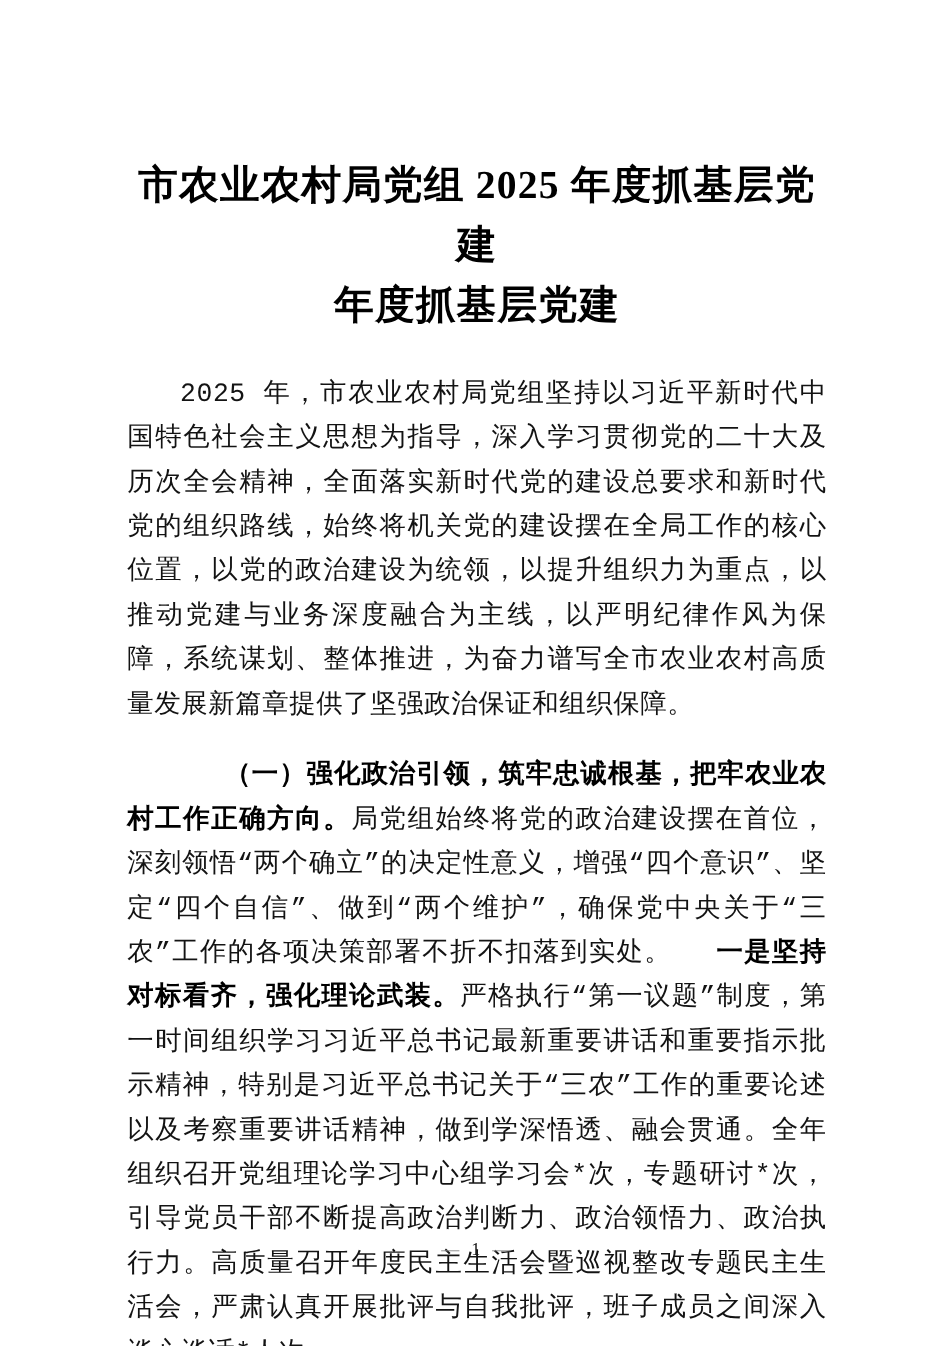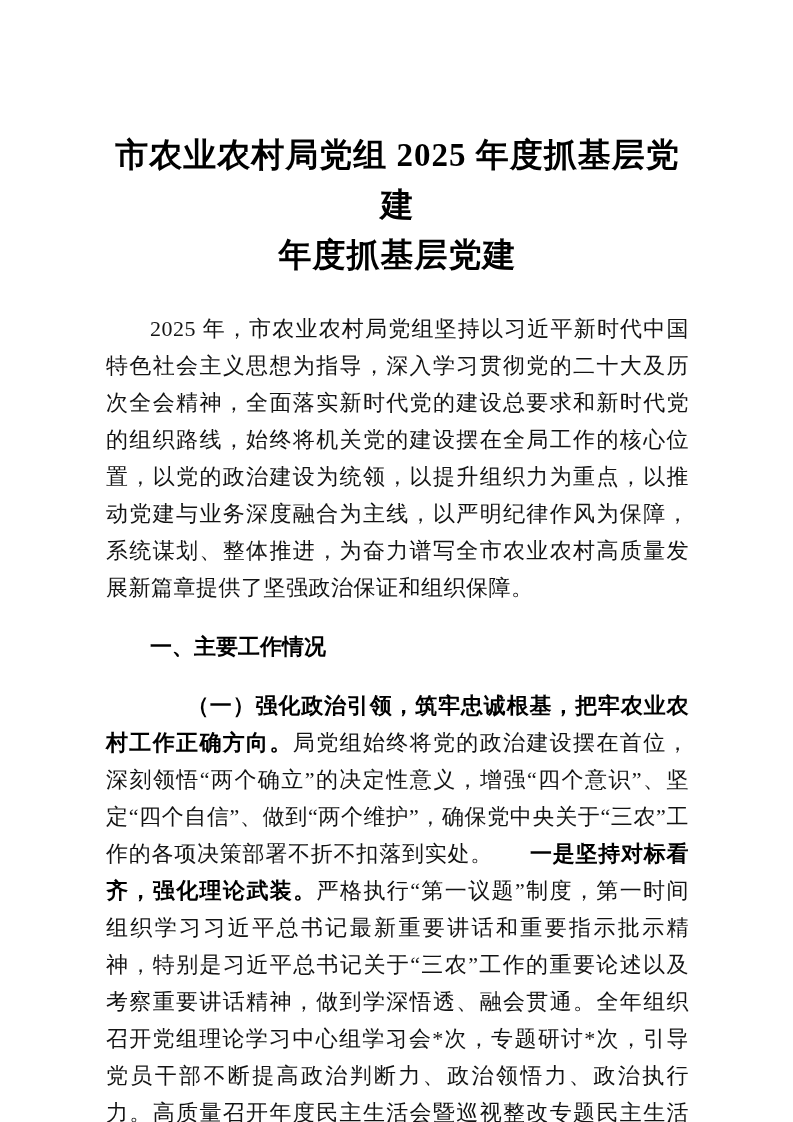--- a/index.html
+++ b/index.html
@@ -25,21 +25,21 @@
   .doc-title {
     font-family: "Liberation Serif", serif;
     font-weight: bold;
     font-size: 33px;
     line-height: 50px;
     text-align: center;
     color: #000000;
     letter-spacing: 1px;
   }
   .para {
-    font-family: Liberation Serif, serif;
+    font-family: Liberation Mono, monospace;
     font-size: 22px;
     line-height: 37px;
     text-align: justify;
     text-indent: 2em;
     color: #131313;
     letter-spacing: 0.5px;
   }
   .intro {
     margin-top: 30px;
   }
@@ -81,21 +81,20 @@
 <div class="page">
   <div class="content">
 
     <h1 class="doc-title">
       <div>市农业农村局党组 2025 年度抓基层党建</div>
       <div>年度抓基层党建</div>
     </h1>
 
     <p class="para intro">2025 年，市农业农村局党组坚持以习近平新时代中国特色社会主义思想为指导，深入学习贯彻党的二十大及历次全会精神，全面落实新时代党的建设总要求和新时代党的组织路线，始终将机关党的建设摆在全局工作的核心位置，以党的政治建设为统领，以提升组织力为重点，以推动党建与业务深度融合为主线，以严明纪律作风为保障，系统谋划、整体推进，为奋力谱写全市农业农村高质量发展新篇章提供了坚强政治保证和组织保障。</p>
 
-    <div class="section-heading">一、主要工作情况</div>
 
     <p class="para"><span class="run-bold">（一）强化政治引领，筑牢忠诚根基，把牢农业农村工作正确方向。</span><span>局党组始终将党的政治建设摆在首位，深刻领悟“两个确立”的决定性意义，增强“四个意识”、坚定“四个自信”、做到“两个维护”，确保党中央关于“三农”工作的各项决策部署不折不扣落到实处。</span><span class="run-bold">一是坚持对标看齐，强化理论武装。</span><span>严格执行“第一议题”制度，第一时间组织学习习近平总书记最新重要讲话和重要指示批示精神，特别是习近平总书记关于“三农”工作的重要论述以及考察重要讲话精神，做到学深悟透、融会贯通。全年组织召开党组理论学习中心组学习会*次，专题研讨*次，引导党员干部不断提高政治判断力、政治领悟力、政治执行力。高质量召开年度民主生活会暨巡视整改专题民主生活会，严肃认真开展批评与自我批评，班子成员之间深入谈心谈话*人次，</span></p>
 
   </div>
 
   <div class="footer">
     <span class="dash">—</span><span class="num">1</span><span class="dash">—</span>
   </div>
 </div>
 

